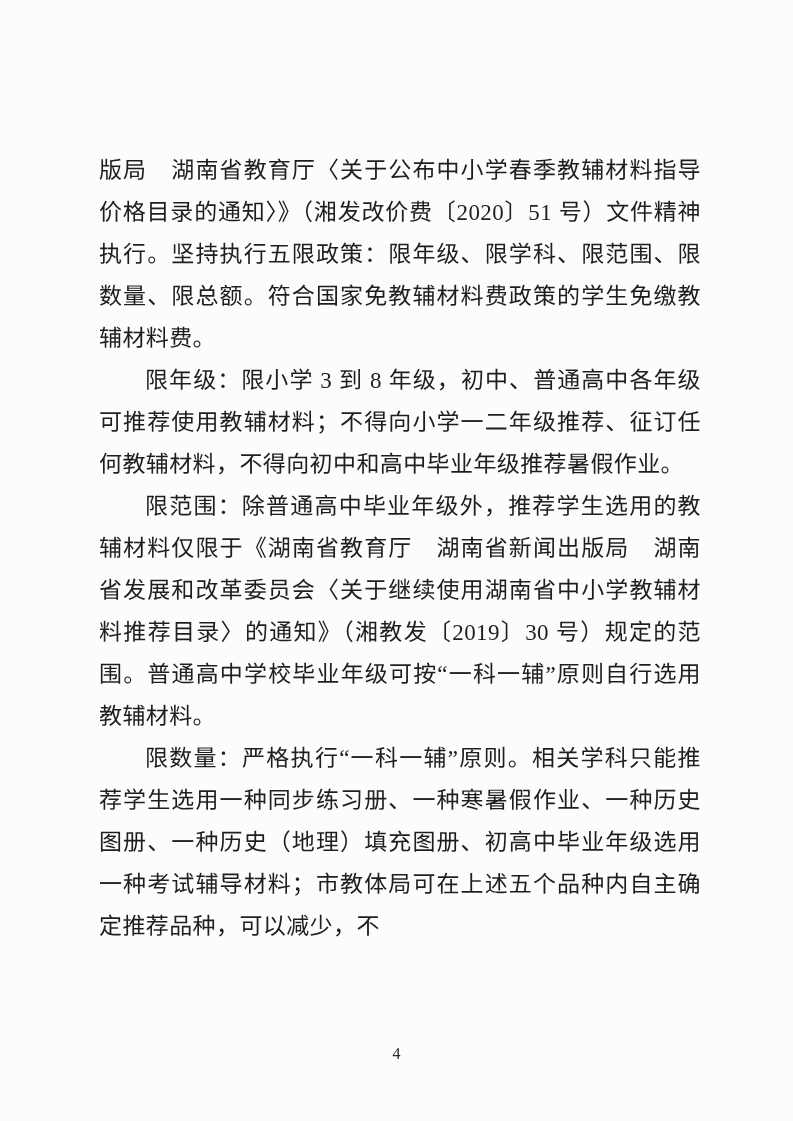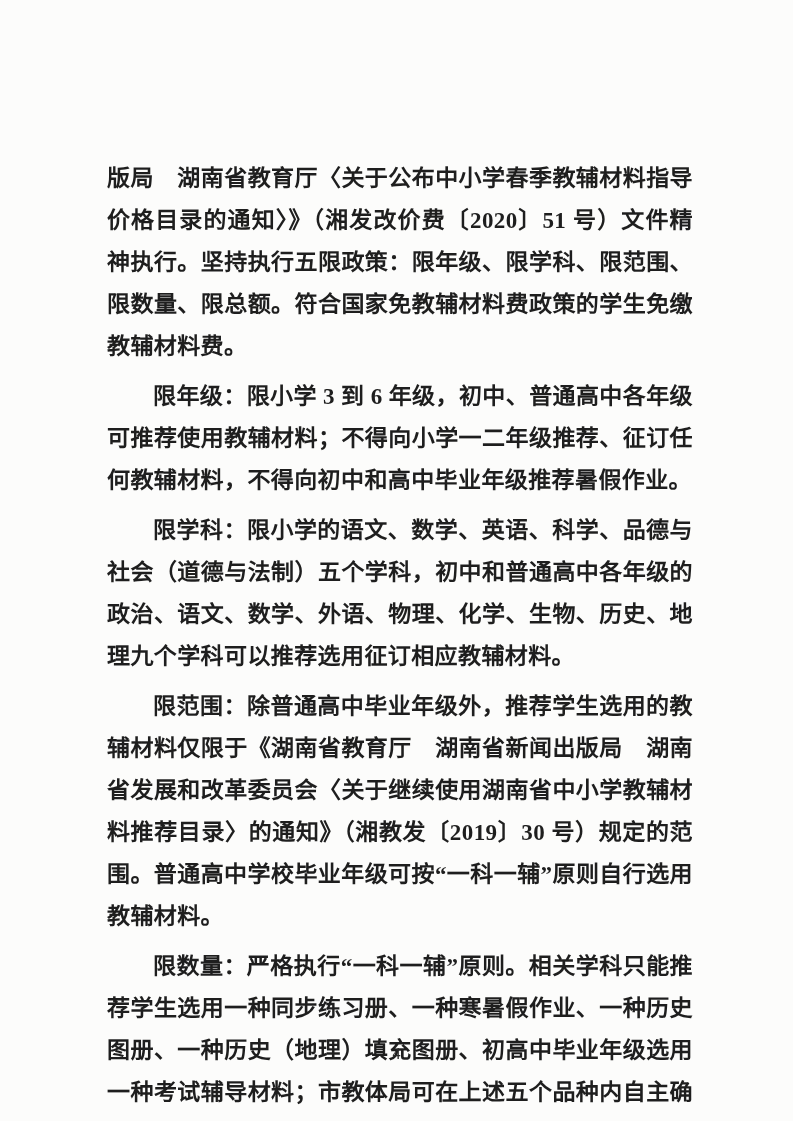--- a/index.html
+++ b/index.html
@@ -22,27 +22,26 @@
   .text-block {
     position: absolute;
     left: 99px;
     top: 150px;
     width: 602px;
     font-size: 23px;
     line-height: 42px;
     letter-spacing: 0.4px;
   }
   .para {
-    margin: 8px;
+    margin: 0;
     padding: 0;
     text-align: justify;
     text-justify: inter-character;
     text-align-last: left;
     word-break: break-all;
-    font-weight: bold;
   }
   .para.indent {
     text-indent: 2em;
   }
   .page-footer {
     position: absolute;
     left: 0;
     right: 0;
     top: 1044px;
     text-align: center;
@@ -51,19 +50,18 @@
     color: #2a2a2a;
     letter-spacing: 0;
   }
 </style>
 </head>
 <body>
 
 <div class="doc-page">
   <div class="text-block">
     <p class="para">版局　湖南省教育厅〈关于公布中小学春季教辅材料指导价格目录的通知〉》（湘发改价费〔2020〕51 号）文件精神执行。坚持执行五限政策：限年级、限学科、限范围、限数量、限总额。符合国家免教辅材料费政策的学生免缴教辅材料费。</p>
-    <p class="para indent">限年级：限小学 3 到 6 年级，初中、普通高中各年级可推荐使用教辅材料；不得向小学一二年级推荐、征订任何教辅材料，不得向初中和高中毕业年级推荐暑假作业。</p>
-    <p class="para indent">限学科：限小学的语文、数学、英语、科学、品德与社会（道德与法制）五个学科，初中和普通高中各年级的政治、语文、数学、外语、物理、化学、生物、历史、地理九个学科可以推荐选用征订相应教辅材料。</p>
+    <p class="para indent">限年级：限小学 3 到 8 年级，初中、普通高中各年级可推荐使用教辅材料；不得向小学一二年级推荐、征订任何教辅材料，不得向初中和高中毕业年级推荐暑假作业。</p>
     <p class="para indent">限范围：除普通高中毕业年级外，推荐学生选用的教辅材料仅限于《湖南省教育厅　湖南省新闻出版局　湖南省发展和改革委员会〈关于继续使用湖南省中小学教辅材料推荐目录〉的通知》（湘教发〔2019〕30 号）规定的范围。普通高中学校毕业年级可按“一科一辅”原则自行选用教辅材料。</p>
     <p class="para indent">限数量：严格执行“一科一辅”原则。相关学科只能推荐学生选用一种同步练习册、一种寒暑假作业、一种历史图册、一种历史（地理）填充图册、初高中毕业年级选用一种考试辅导材料；市教体局可在上述五个品种内自主确定推荐品种，可以减少，不</p>
   </div>
   <div class="page-footer">4</div>
 </div>
 
 </body></html>

